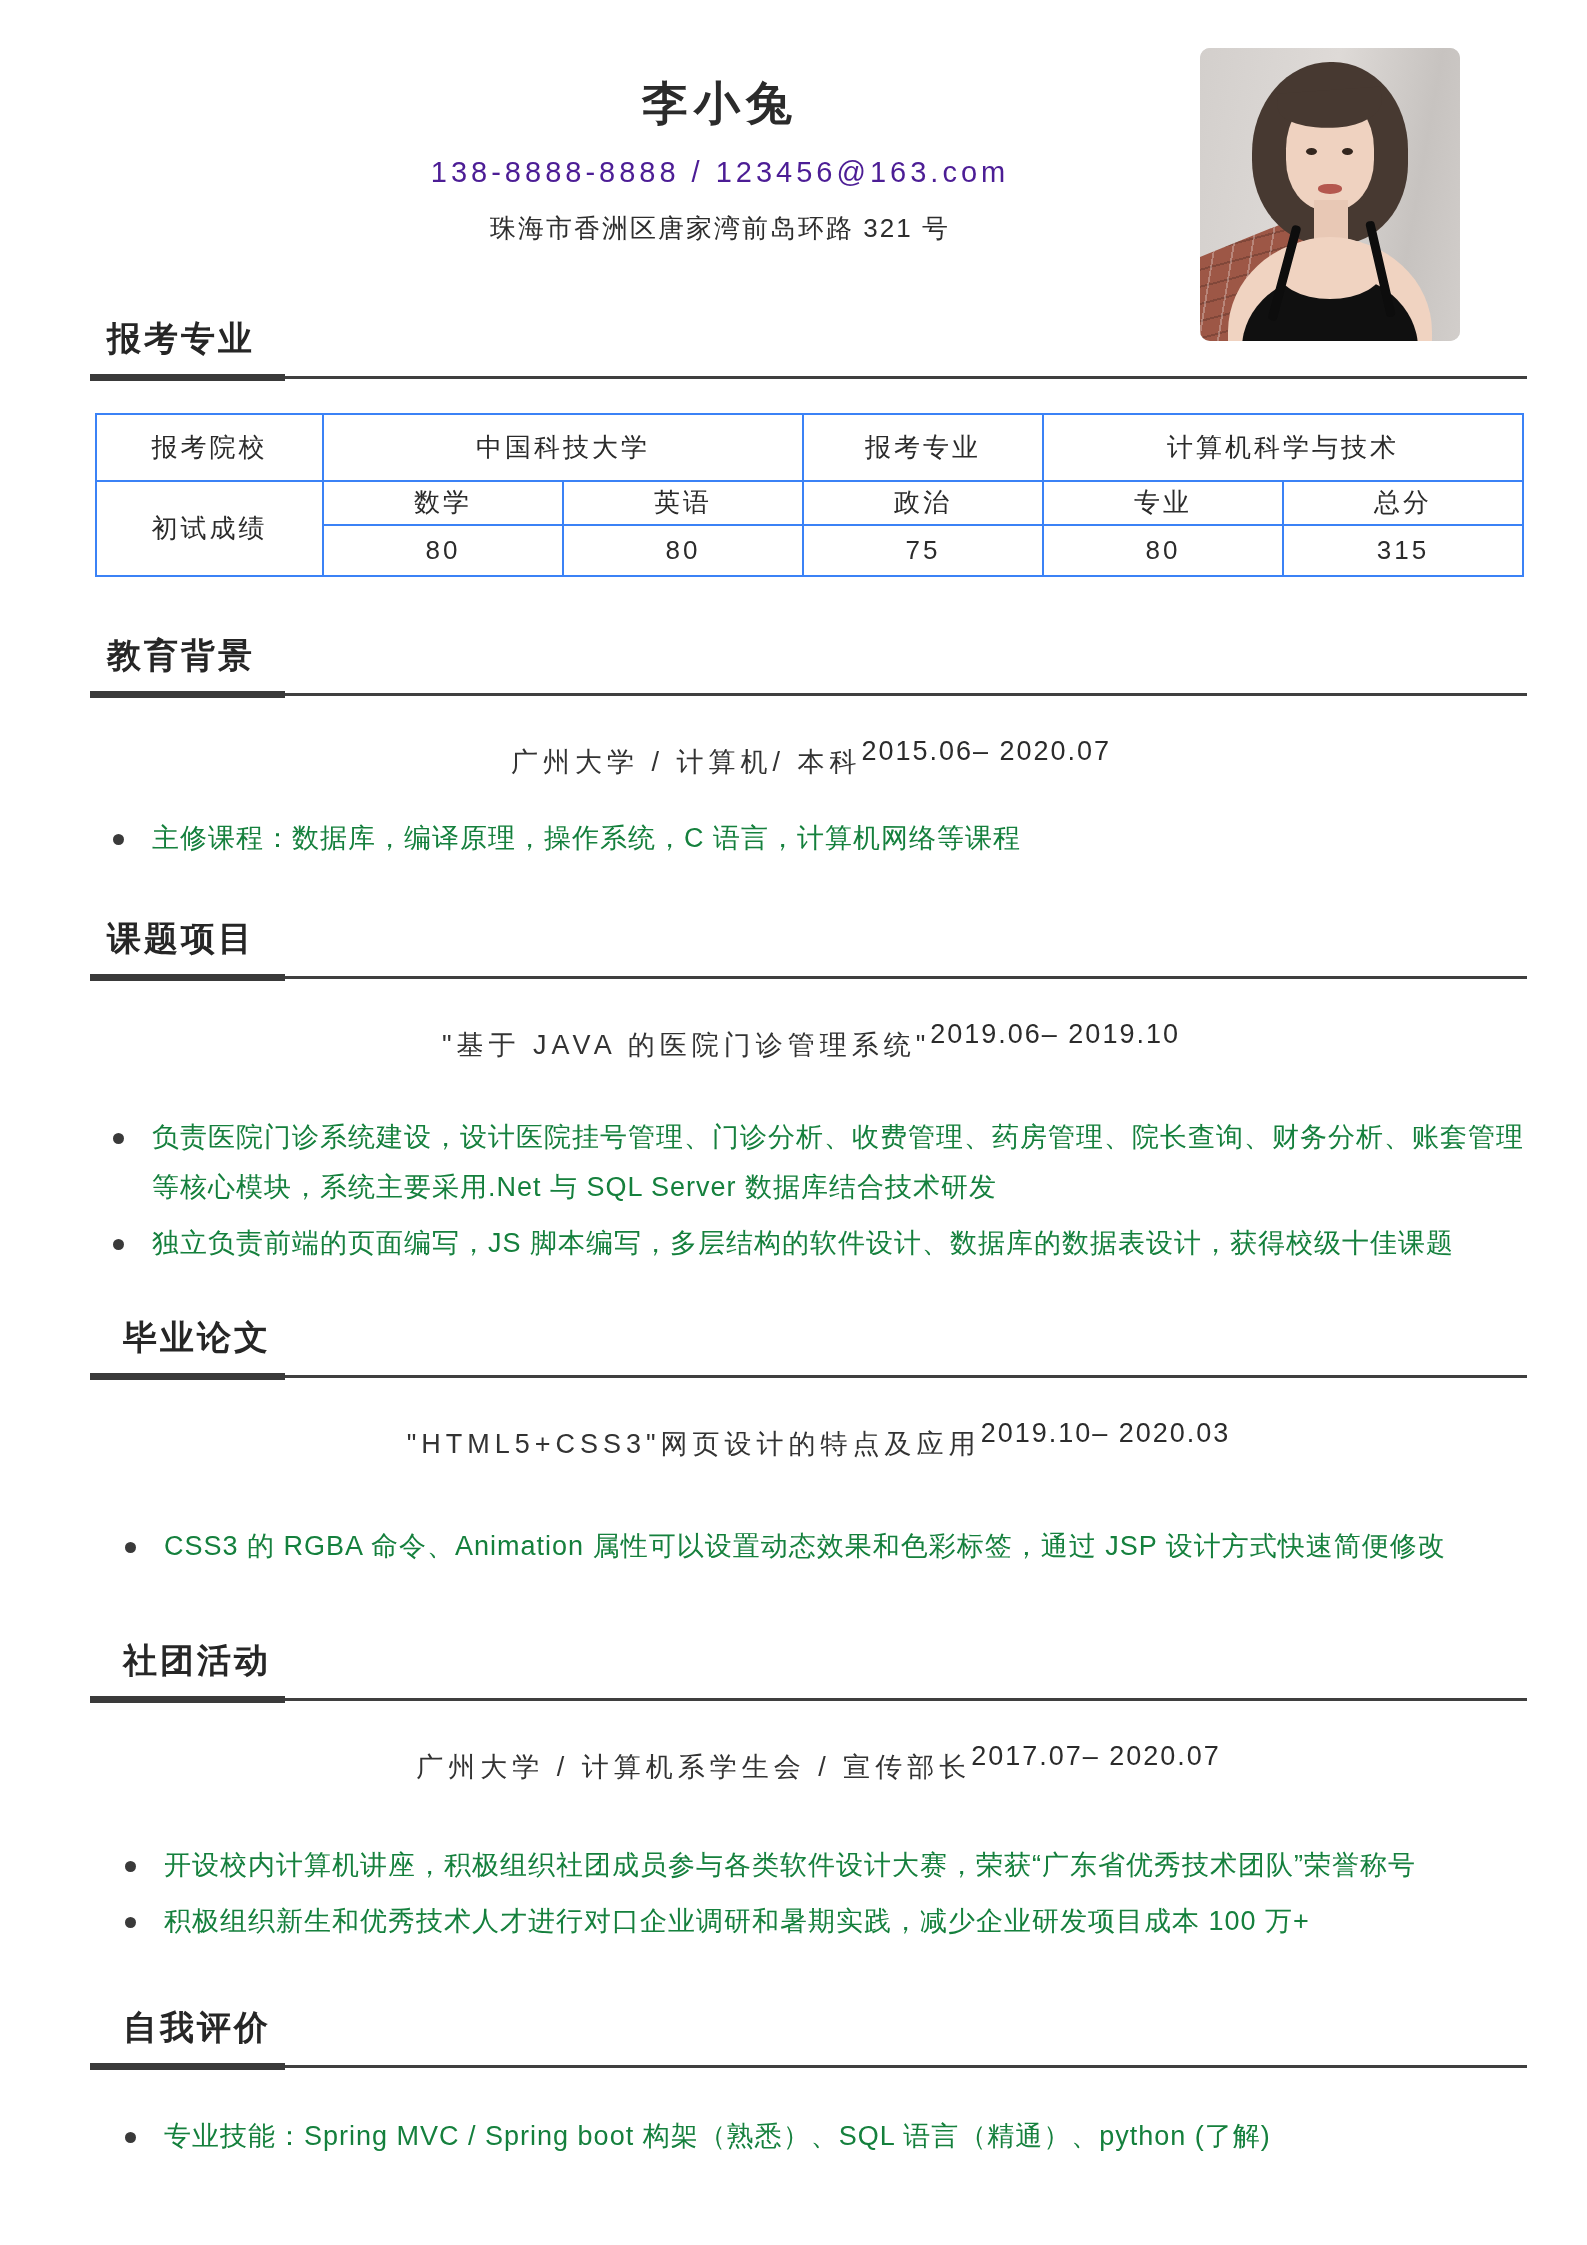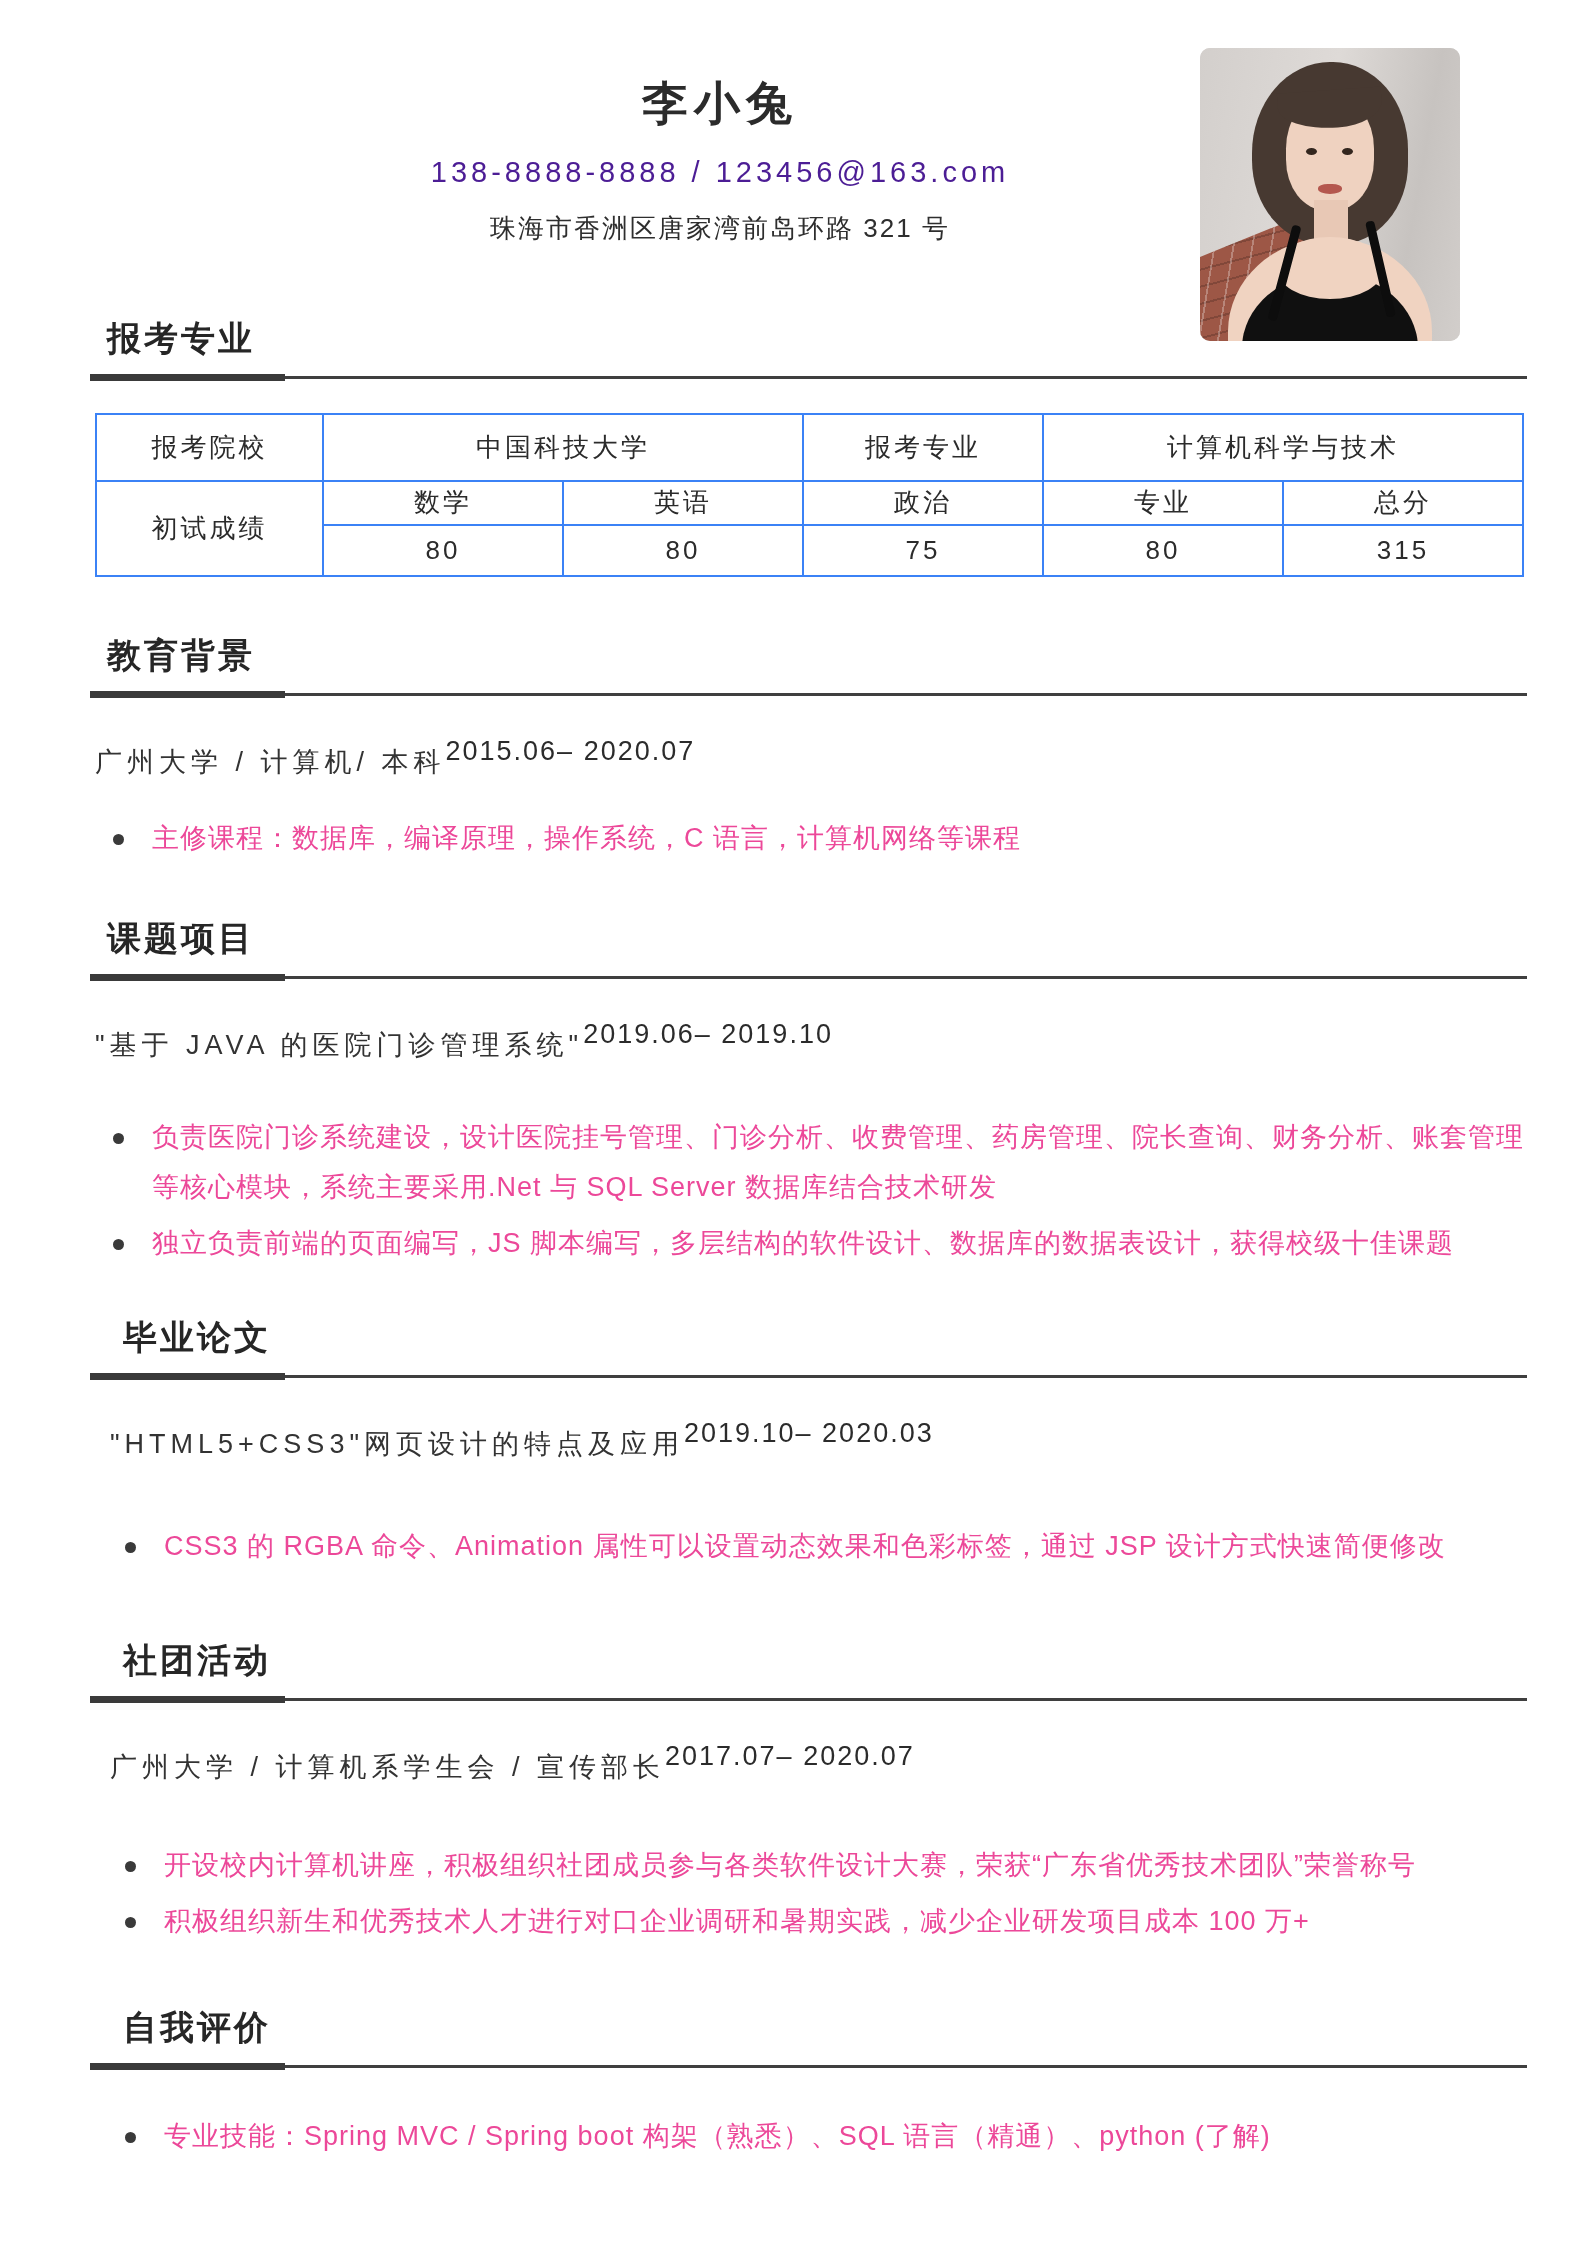--- a/index.html
+++ b/index.html
@@ -67,28 +67,28 @@
   
   .score-table { width:1429px; margin-top:32px; border-collapse:collapse; table-layout:fixed; }
   .score-table td { border:2px solid #3b82f6; text-align:center; vertical-align:middle;
                     font-size:26px; color:#2b2b2b; letter-spacing:3px; }
   .score-table col.c1 { width:227px; }
   .score-table tr.r1 td { height:67px; }
   .score-table tr.r2 td { height:44px; }
   .score-table tr.r3 td { height:51px; }
 
   
-  .entry-row { display:flex; justify-content:flex-start; align-items:flex-start; margin-top:36px; }
+  .entry-row { display:flex; justify-content:center; align-items:flex-start; margin-top:36px; }
   .entry-title { font-size:27px; color:#333; letter-spacing:5px; padding-top:10px; }
   .entry-date  { font-size:27px; color:#2b2b2b; letter-spacing:2px; padding-top:2px; }
   .indent .entry-row { padding-left:15px; }
 
   .bullets { list-style:none; margin-top:34px; }
   .bullets li { position:relative; padding-left:57px; font-size:27px; line-height:1.85;
-                color:#ec4899; letter-spacing:1px; }
+                color:#15803d; letter-spacing:1px; }
   .bullets li + li { margin-top:6px; }
   .bullets li::before { content:""; position:absolute; left:18px; top:20px;
                 width:11px; height:11px; border-radius:50%; background:#3a3a3a; }
   .indent .bullets { margin-left:12px; }
 
   .sec-project .bullets { margin-top:50px; }
   .sec-thesis  .bullets { margin-top:60px; }
   .sec-club    .bullets { margin-top:56px; }
   .sec-self    .bullets { margin-top:42px; }
 </style>

